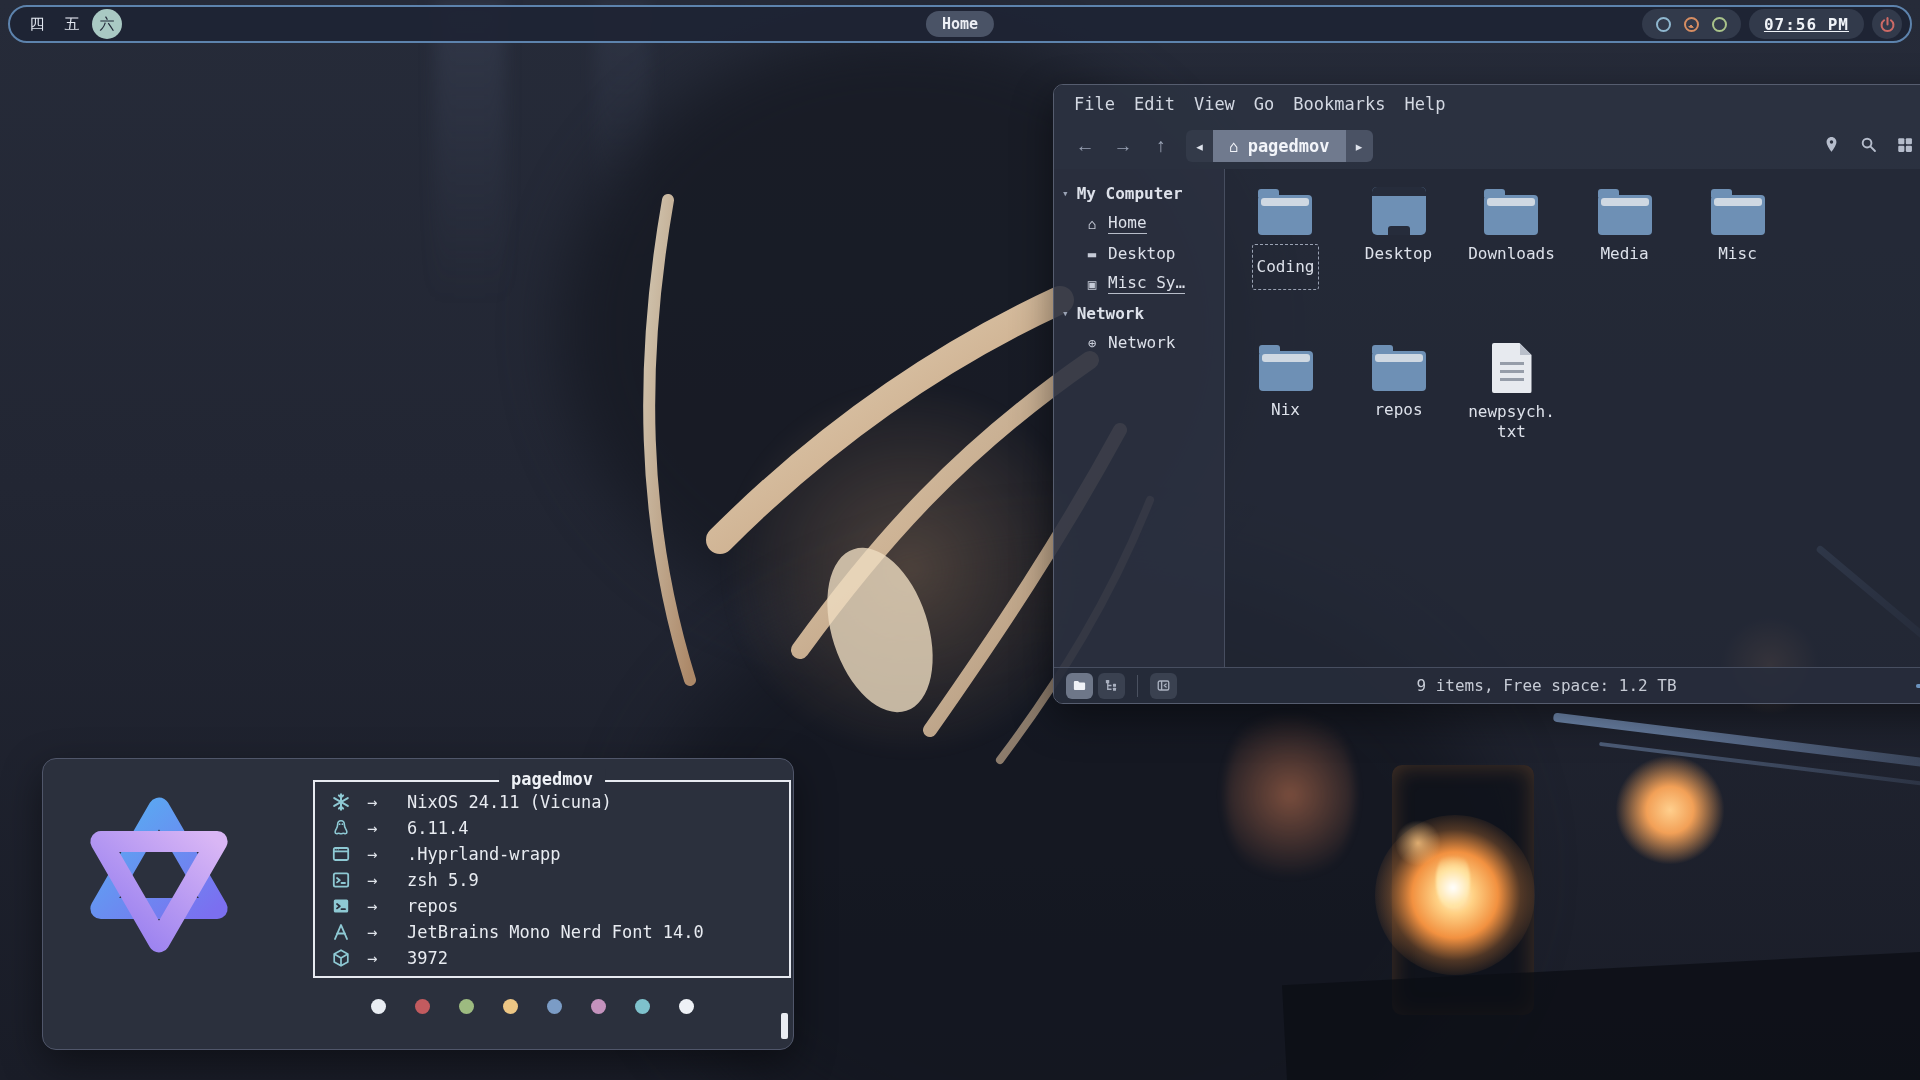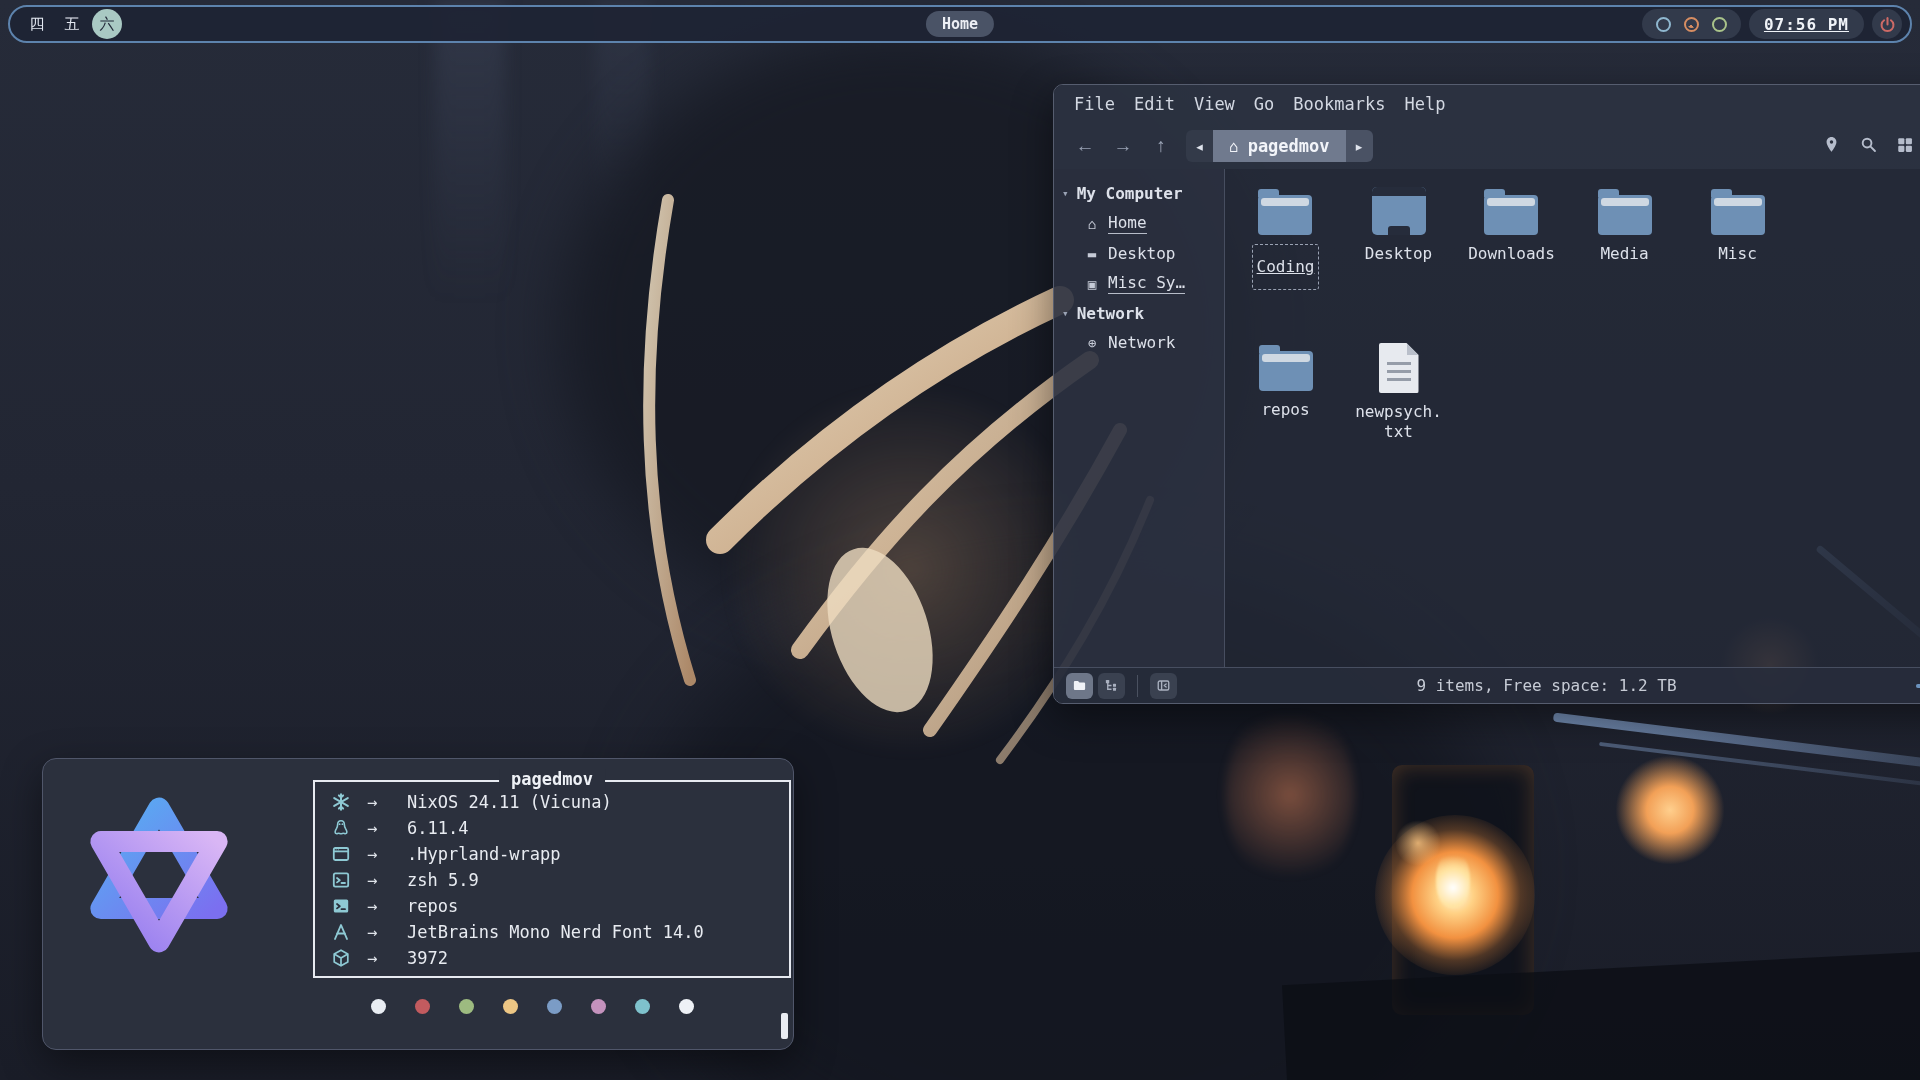--- a/index.html
+++ b/index.html
@@ -87,21 +87,21 @@
   .t-folder::after{content:'';position:absolute;top:3px;left:3px;right:3px;height:8px;background:var(--folder-flap,#cfd8e2);border-radius:3px;}
   .t-desktop{width:54px;height:48px;background:var(--folder,#6e90b5);border-radius:5px;}
   .t-desktop::before{content:'';position:absolute;top:0;left:0;right:0;height:9px;background:#262c3b;border-radius:5px 5px 0 0;}
   .t-desktop::after{content:'';position:absolute;bottom:0;left:16px;width:22px;height:9px;background:#262c3b;border-radius:3px 3px 0 0;}
   .t-text{width:40px;height:50px;background:#e7eaef;border-radius:2px;
     clip-path:polygon(0 0,70% 0,100% 24%,100% 100%,0 100%);}
   .t-text::before{content:'';position:absolute;top:0;right:0;border-bottom:12px solid #b9bfca;border-right:12px solid transparent;}
   .t-text::after{content:'';position:absolute;left:8px;right:8px;top:19px;height:21px;
     background:repeating-linear-gradient(180deg,#969da9 0 3px,transparent 3px 8px);}
   .flabel{margin-top:9px;font-size:16px;color:#dde1ea;text-align:center;line-height:20px;max-width:96px;word-break:break-all;}
-  .flabel.selected{border:1px dashed #9aa2b3;border-radius:3px;padding:12px 4px;text-decoration:underline;}
+  .flabel.selected{border:1px dashed #9aa2b3;border-radius:3px;padding:12px 4px;}
   .statusbar{height:36px;background:rgba(38,44,58,.96);border-top:1px solid #474e60;
     display:flex;align-items:center;padding:0 12px;gap:7px;}
   .sb-btns{display:flex;gap:5px;}
   .sb-btn{width:27px;height:26px;border:none;border-radius:6px;background:#3a4150;color:#aab1c0;
     display:flex;align-items:center;justify-content:center;cursor:pointer;}
   .sb-btn.active{background:#6e7789;color:#f0f2f7;}
   .sb-sep{width:1px;height:22px;background:#4a5160;margin:0 5px;}
   .sb-text{margin:0 auto;color:#c6cbd5;font-size:16px;}
   .slider{position:relative;width:80px;height:20px;margin-right:4px;cursor:pointer;}
   .slider .track{position:absolute;left:0;right:0;top:8px;height:4px;border-radius:2px;background:#454c5c;}
@@ -313,20 +313,24 @@
           <div class="file">
     <div class="ficon t-folder"></div>
     <div class="flabel">Media</div>
   </div>
           <div class="file">
     <div class="ficon t-folder"></div>
     <div class="flabel">Misc</div>
   </div>
           <div class="file">
     <div class="ficon t-folder"></div>
+    <div class="flabel">Nix</div>
+  </div>
+          <div class="file">
+    <div class="ficon t-folder"></div>
     <div class="flabel">repos</div>
   </div>
           <div class="file">
     <div class="ficon t-text"></div>
     <div class="flabel">newpsych.txt</div>
   </div>
         </div>
     </div>
   </div>
   <footer class="statusbar">

